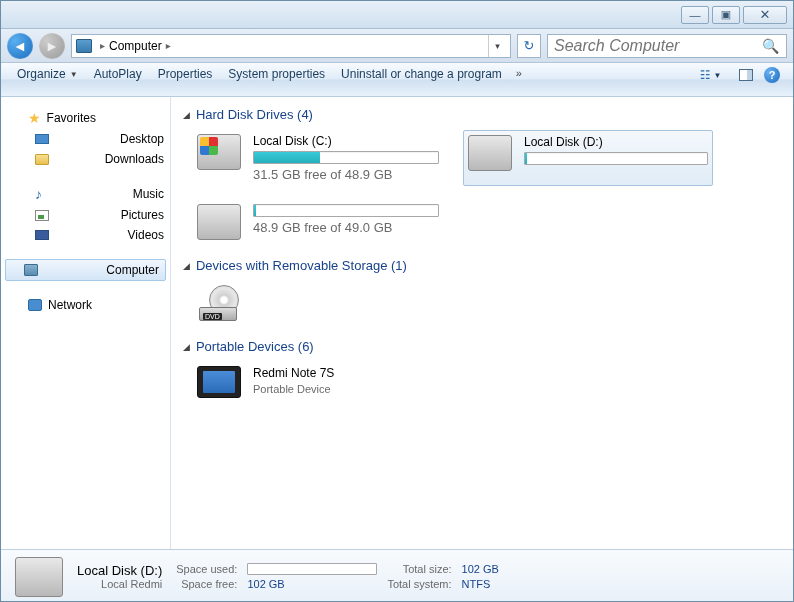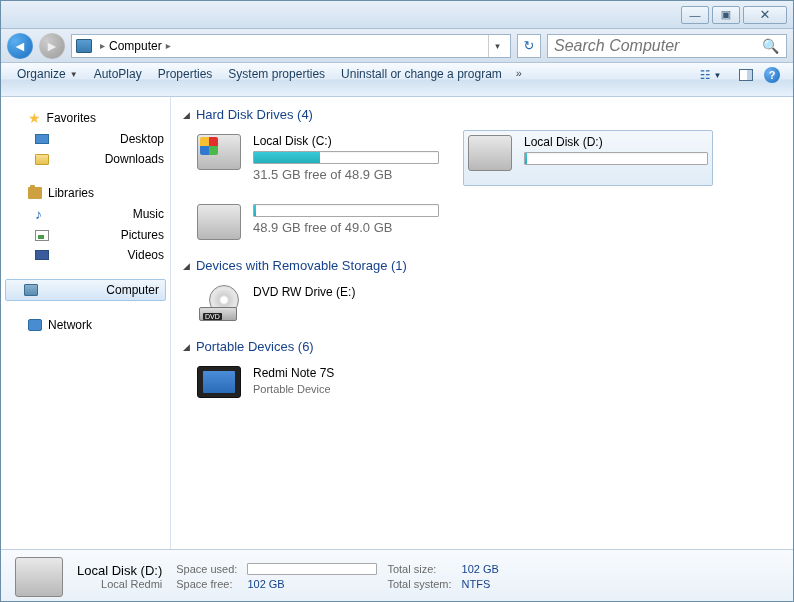--- a/index.html
+++ b/index.html
@@ -72,21 +72,21 @@
 .drive-fill { height: 100%; background: linear-gradient(to bottom, #3acad7, #24b0bd); }
 .drive-free { font-size: 13px; color: #6a6a6a; }
 .drive-sub { font-size: 11px; color: #6a6a6a; }
 
 .details { height: 54px; background: linear-gradient(to bottom, #f8fbfe, #e8f0f8); border-top: 1px solid #c0d0e0; display: flex; align-items: center; padding: 6px 14px; gap: 14px; font-size: 11px; }
 .det-icon { width: 48px; height: 40px; background: linear-gradient(to bottom, #e8e8e8, #b8b8b8); border-radius: 3px; border: 1px solid #888; }
 .det-name-block { text-align: right; }
 .det-name { font-size: 13px; color: #000; }
 .det-type { color: #6a6a6a; }
 .det-grid { display: grid; grid-template-columns: auto auto auto auto; gap: 3px 10px; align-items: center; }
-.det-lbl { color: #6a6a6a; text-align: left; }
+.det-lbl { color: #6a6a6a; text-align: right; }
 .det-val { color: #15428b; }
 .det-bar { width: 130px; height: 12px; border: 1px solid #a8a8a8; background:#fff; border-radius:1px; }
 </style>
 </head>
 <body>
 
 <div class="titlebar">
   <div class="winbtn">—</div>
   <div class="winbtn">▣</div>
   <div class="winbtn close">✕</div>
@@ -143,25 +143,20 @@
       <div class="tree-item">
           <span class="desk-icon"></span>
           <span>Desktop</span>
         </div>
       <div class="tree-item">
           <span class="folder-icon"></span>
           <span>Downloads</span>
         </div>
     </div>
     <div class="tree-group">
-      <div class="tree-head">
-          <span class="exp"></span>
-          <span class="lib-icon"></span>
-          <span>Libraries</span>
-        </div>
       <div class="tree-item">
           <span class="music-icon">♪</span>
           <span>Music</span>
         </div>
       <div class="tree-item">
           <span class="pic-icon"></span>
           <span>Pictures</span>
         </div>
       <div class="tree-item">
           <span class="vid-icon"></span>
@@ -226,23 +221,20 @@
           <span class="tri">◢</span>
           <span>Devices with Removable Storage (1)</span>
         </div>
       <div class="drives">
         <div class="drive">
           <div class="dvd-icon">
               <div class="disc"></div>
               <div class="tray"></div>
               <div class="lbl">DVD</div>
             </div>
-          <div class="drive-info">
-            <div class="drive-name">DVD RW Drive (E:)</div>
-          </div>
         </div>
       </div>
     </div>
 
     <div class="section">
       <div class="sec-head">
           <span class="tri">◢</span>
           <span>Portable Devices (6)</span>
         </div>
       <div class="drives">

